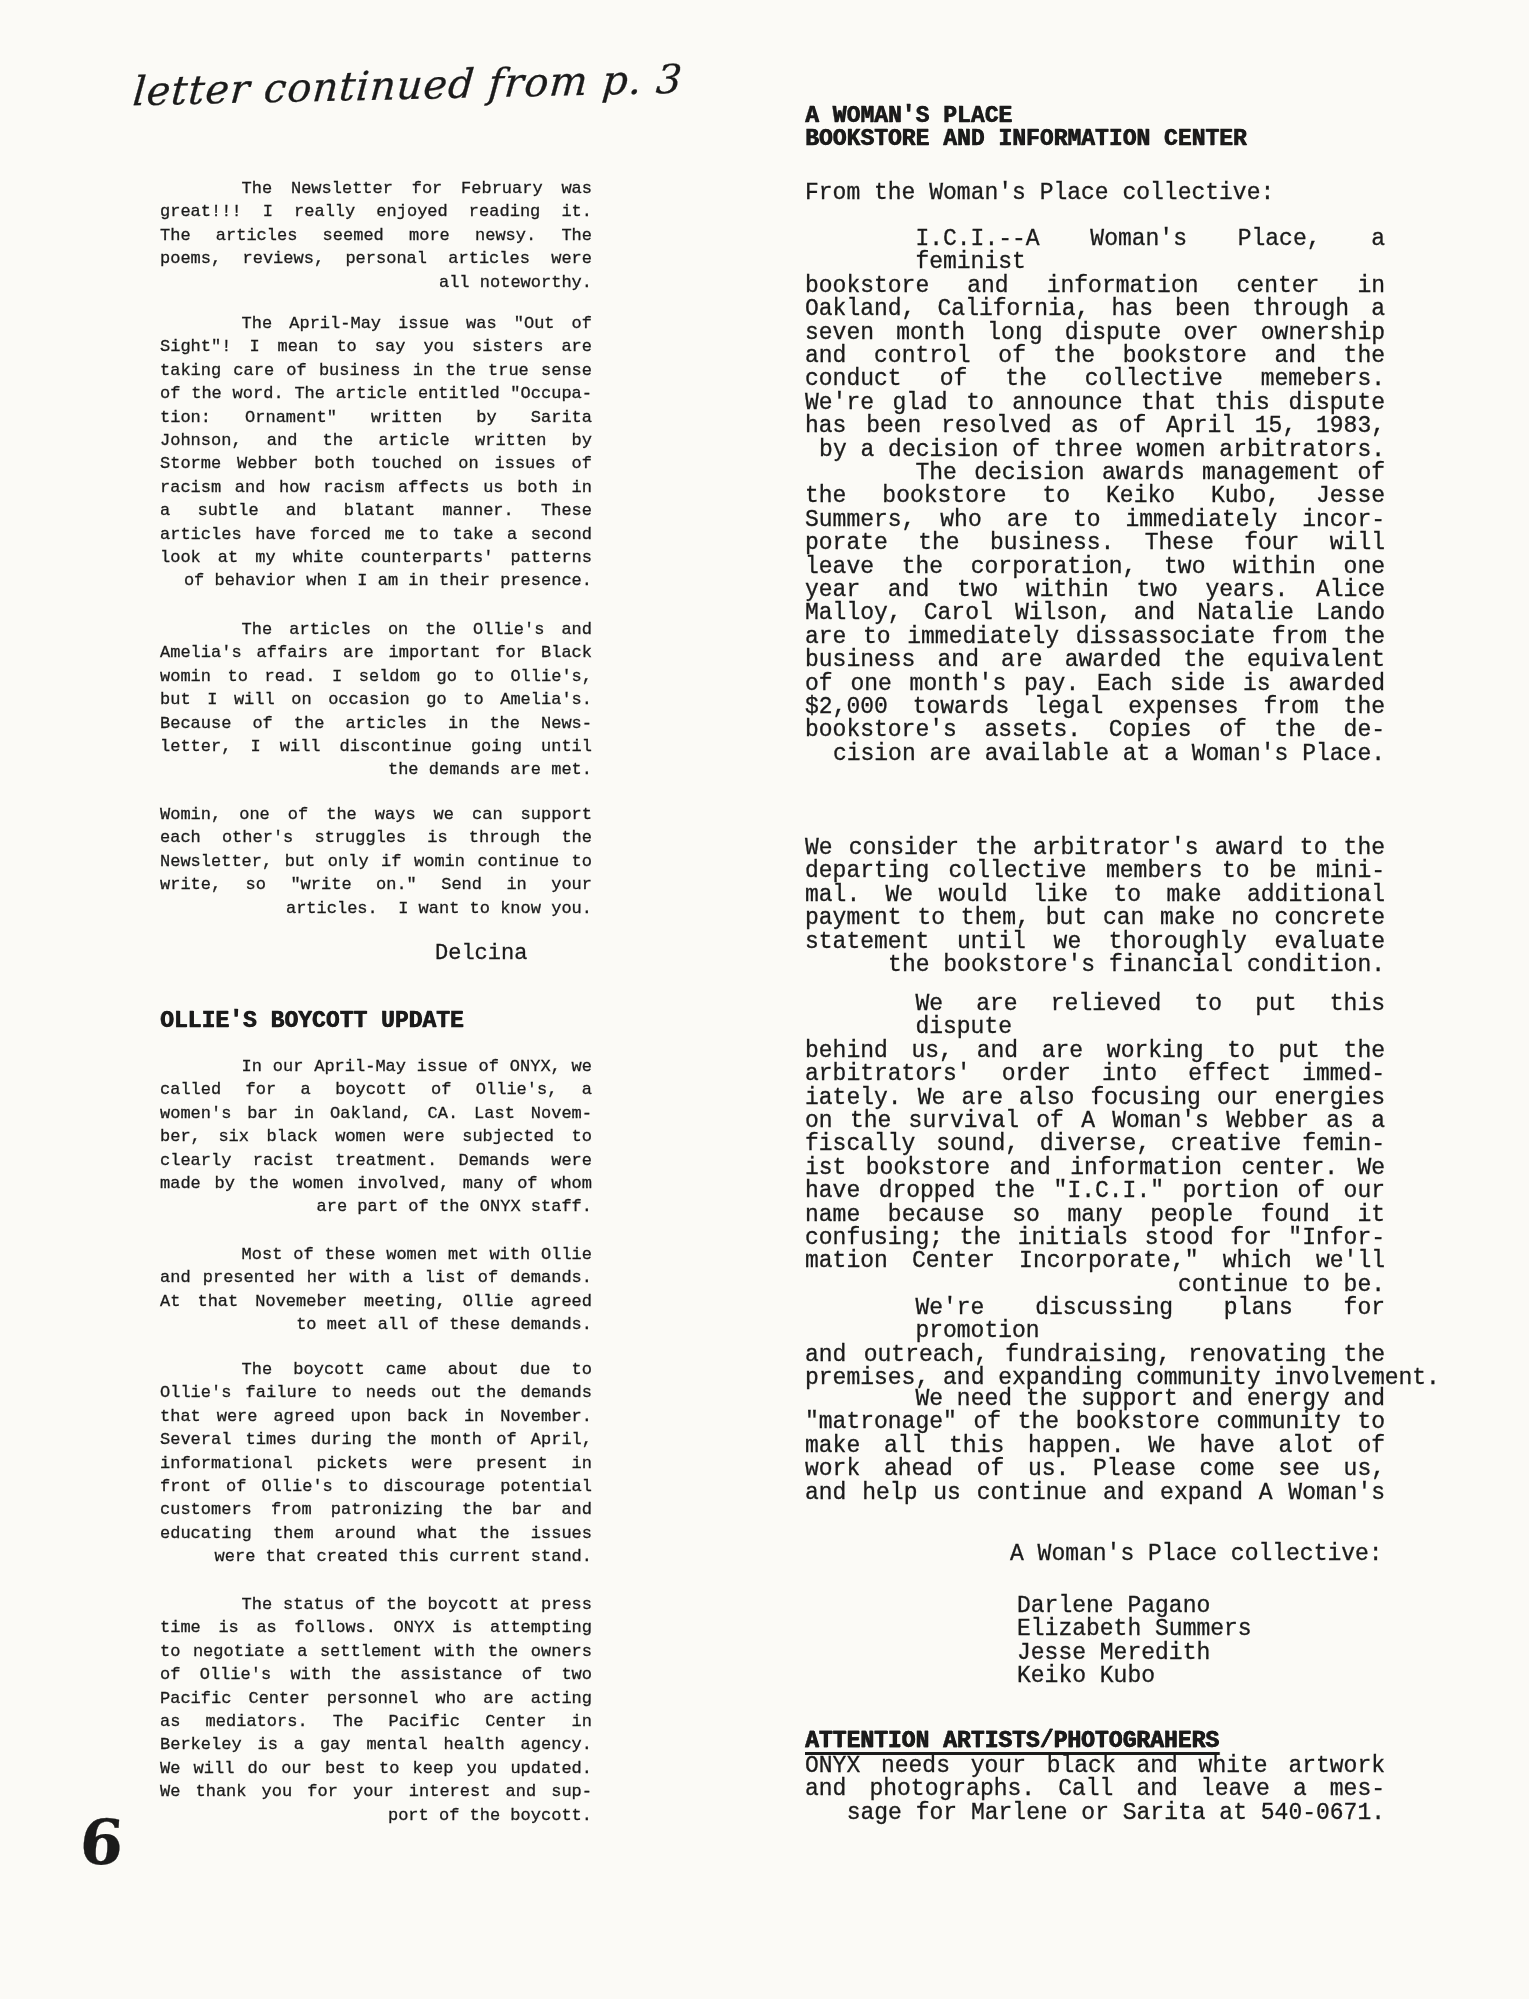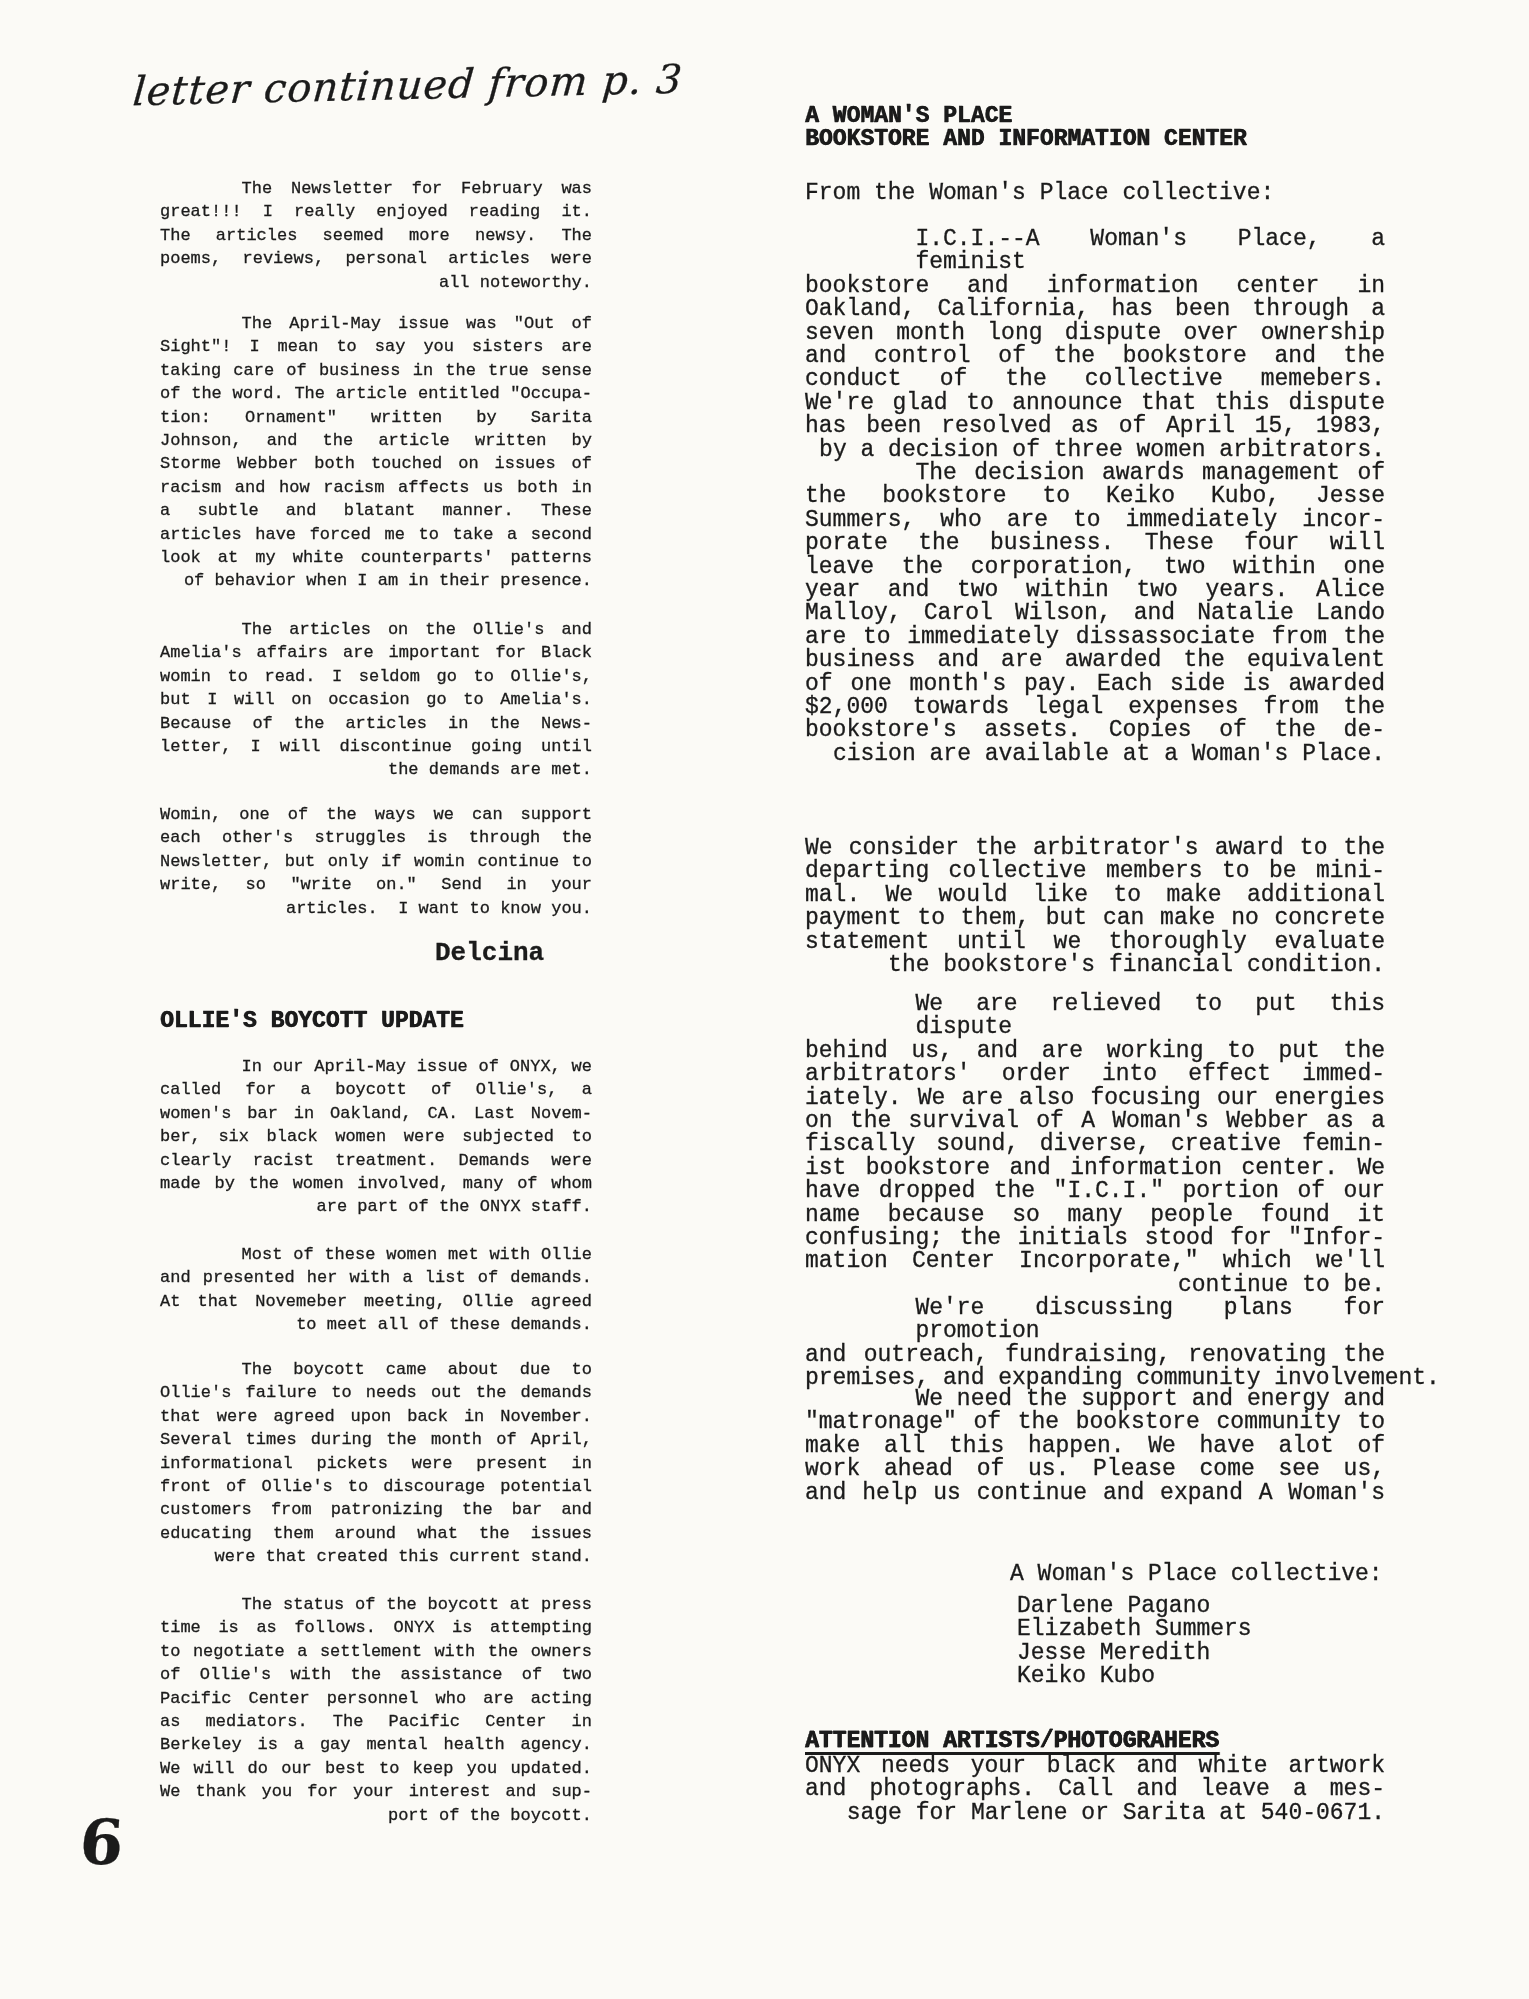--- a/index.html
+++ b/index.html
@@ -40,23 +40,23 @@
     font-weight:700; font-size:23px;
     text-shadow:0.7px 0 0 currentColor;
     white-space:nowrap;
   }
   .block.hu .ln {
     font-weight:700; font-size:23px;
     text-shadow:0.7px 0 0 currentColor;
     text-decoration:underline; text-decoration-thickness:3px; text-underline-offset:5px;
     white-space:nowrap;
   }
-  .block.sig .ln { font-size:26px; padding-left:275px; white-space:nowrap;font-weight:bold; }
+  .block.sig .ln { font-size:22px; padding-left:275px; white-space:nowrap; }
   .block.plain .ln { white-space:nowrap; }
-  .block.collective .ln { padding-left:205px; white-space:nowrap;margin-top:20px; }
+  .block.collective .ln { padding-left:205px; white-space:nowrap; }
   .block.names .ln { padding-left:212px; white-space:nowrap; }
 </style>
 </head>
 <body>
 
 <div class="page">
   <div id="hand">letter continued from p. 3</div>
   <div id="col-left" class="col">
       <div class="block p" style="top: 177px;">
         <div class="ln j ind">The Newsletter for February was</div>

